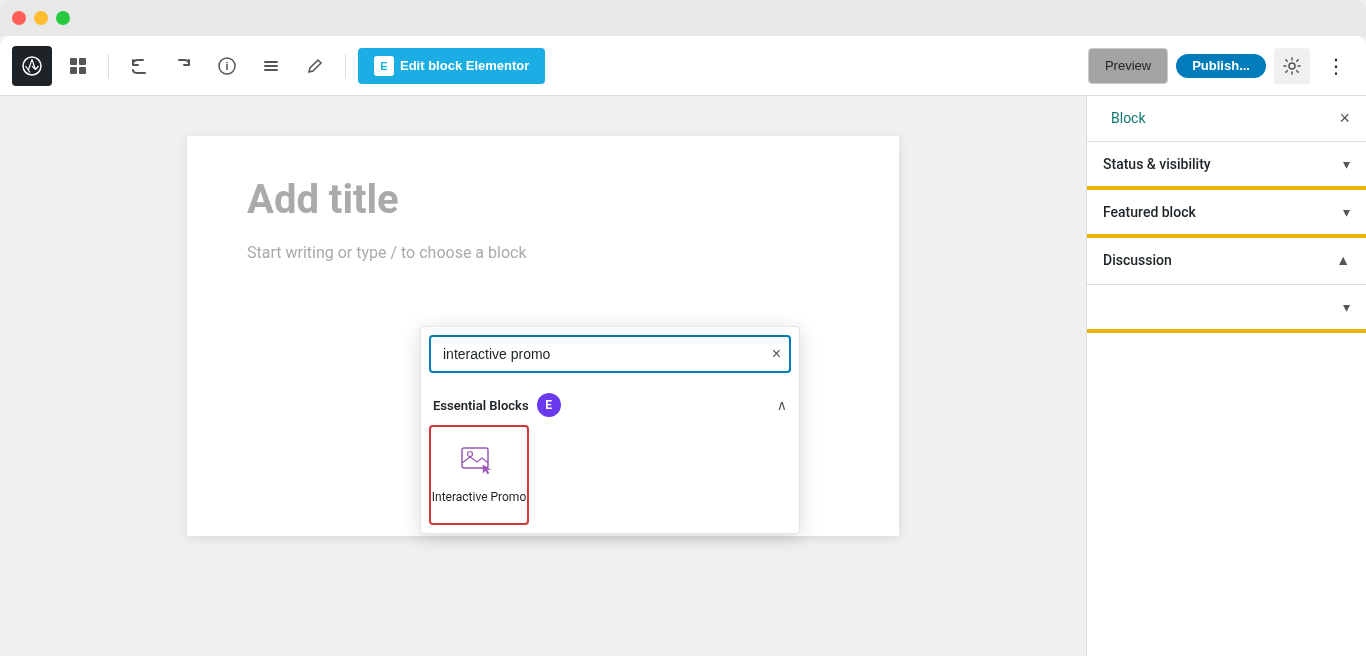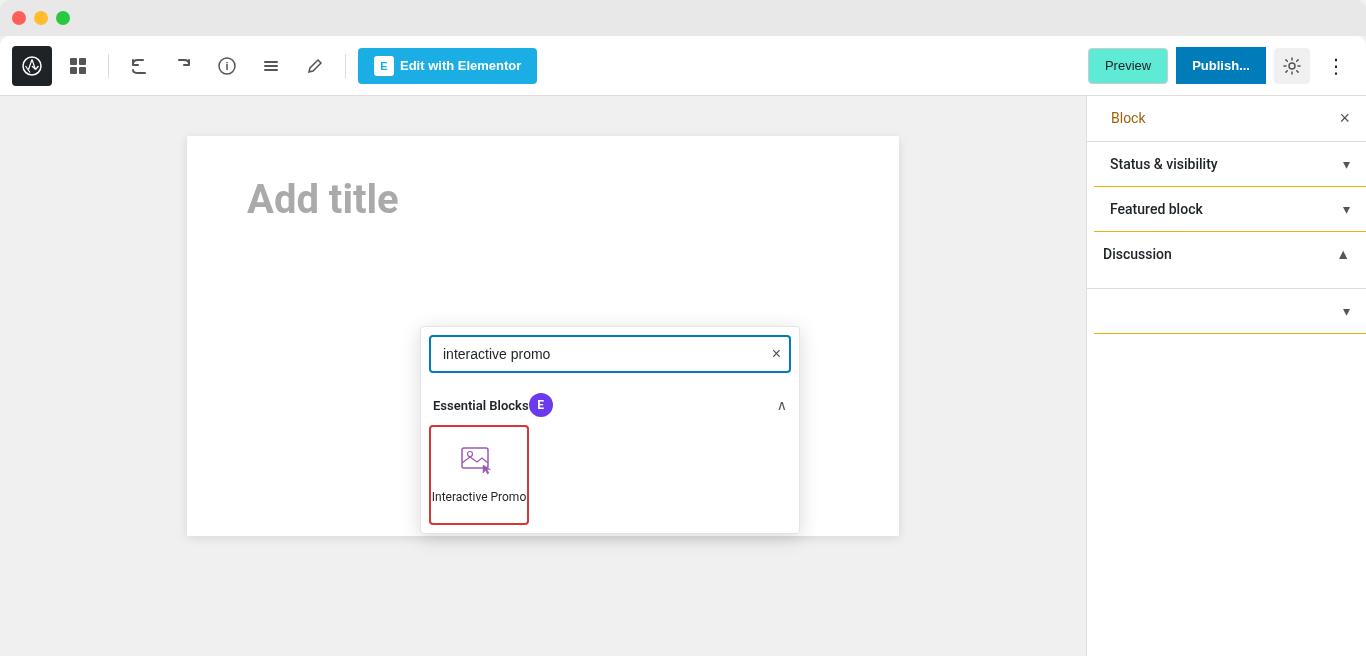--- a/index.html
+++ b/index.html
@@ -85,36 +85,36 @@
       gap: 6px;
       flex-shrink: 0;
     }
     .toolbar-right {
       margin-left: auto;
       display: flex;
       align-items: center;
       gap: 8px;
     }
     .preview-btn {
-      background: #5eead4;
+      background: #a3a3a3;
       border: 1px solid #ccc;
       padding: 0 16px;
       height: 36px;
       border-radius: 4px;
       cursor: pointer;
       font-size: 13px;
       color: #1d2327;
     }
     .publish-btn {
       background: #007cba;
       color: #fff;
       border: none;
       padding: 0 16px;
-      height: 37px;
-      border-radius: 0;
+      height: 24px;
+      border-radius: 12px;
       cursor: pointer;
       font-size: 13px;
       font-weight: 600;
       text-align: center;
     }
     .toolbar-gear-btn {
       width: 36px;
       height: 36px;
       border: none;
       background: #f0f0f0;
@@ -238,21 +238,21 @@
     }
     .block-section-header {
       display: flex;
       align-items: center;
       justify-content: space-between;
       padding: 4px 4px 8px;
     }
     .block-section-title {
       display: flex;
       align-items: center;
-      gap: 0;
+      gap: 8px;
       font-size: 13px;
       font-weight: 600;
       color: #1d2327;
     }
     .eb-badge {
       width: 24px;
       height: 24px;
       background: #6c3aee;
       border-radius: 50%;
       display: flex;
@@ -307,46 +307,45 @@
     .sidebar-tabs {
       display: flex;
       align-items: center;
       border-bottom: 1px solid #ddd;
       padding: 0 12px;
       position: relative;
     }
     .sidebar-tab {
       padding: 14px 12px;
       font-size: 14px;
-      color: #a16207;
+      color: #0f766e;
       cursor: pointer;
       border-bottom: 2px solid transparent;
       margin-bottom: -1px;
     }
     .sidebar-tab.active {
       color: #007cba;
       border-bottom: 2px solid #007cba;
     }
     .sidebar-close {
       margin-left: auto;
       background: transparent;
       border: none;
       cursor: pointer;
       font-size: 18px;
       color: #555;
       padding: 4px;
     }
 
     .sidebar-section {
-      border-bottom: 1px solid #eab308;
+      border-bottom: 4px solid #eab308;
       padding: 14px 16px;
       display: flex;
       align-items: center;
       justify-content: space-between;
-      margin-left: 7px;
     }
     .sidebar-section-label {
       font-size: 14px;
       color: #1d2327;
       font-weight: 500;
     }
     .sidebar-section-chevron {
       background: transparent;
       border: none;
       cursor: pointer;
@@ -356,21 +355,21 @@
 
     
     .discussion-section {
       border-bottom: 1px solid #ddd;
       padding: 14px 16px;
     }
     .discussion-header {
       display: flex;
       align-items: center;
       justify-content: space-between;
-      margin-bottom: 12px;
+      margin-bottom: 2px;
     }
     .discussion-chevron-up {
       background: transparent;
       border: none;
       cursor: pointer;
       font-size: 14px;
       color: #555;
     }
     .allow-comments-row {
       display: flex;
@@ -451,21 +450,21 @@
     <button class="toolbar-btn">
       <svg width="20" height="20" viewBox="0 0 20 20">
         <path d="M13 4 L16 7 L8 15 L4 16 L5 12 Z" stroke="#555" stroke-width="1.5" fill="none"></path>
       </svg>
     </button>
 
     <div class="toolbar-divider"></div>
 
     <button class="edit-elementor-btn">
       <span style="width:20px;height:20px;background:#fff;border-radius:3px;display:flex;align-items:center;justify-content:center;color:#1aaee5;font-weight:bold;font-size:11px;">E</span>
-      <span>Edit with Elementor</span>
+      <span>Edit block Elementor</span>
     </button>
 
     <div class="toolbar-right">
       <button class="preview-btn">
         <span>Preview</span>
       </button>
       <button class="publish-btn">
         <span>Publish...</span>
       </button>
       <button class="toolbar-gear-btn">
@@ -480,20 +479,23 @@
     </div>
   </div>
 
   <div class="content-area">
 
     <div class="editor-main">
       <div class="editor-canvas">
 
         <div class="add-title-placeholder">Add title</div>
 
+        <div class="add-block-row">
+          <div class="add-block-placeholder">Start writing or type / to choose a block</div>
+        </div>
 
         <div style="position: absolute; left: 480px; top: 256px;">
           <div class="add-block-circle">
             <span>+</span>
           </div>
         </div>
 
         <div class="block-search-popup">
 
           <div class="block-search-input-row">

